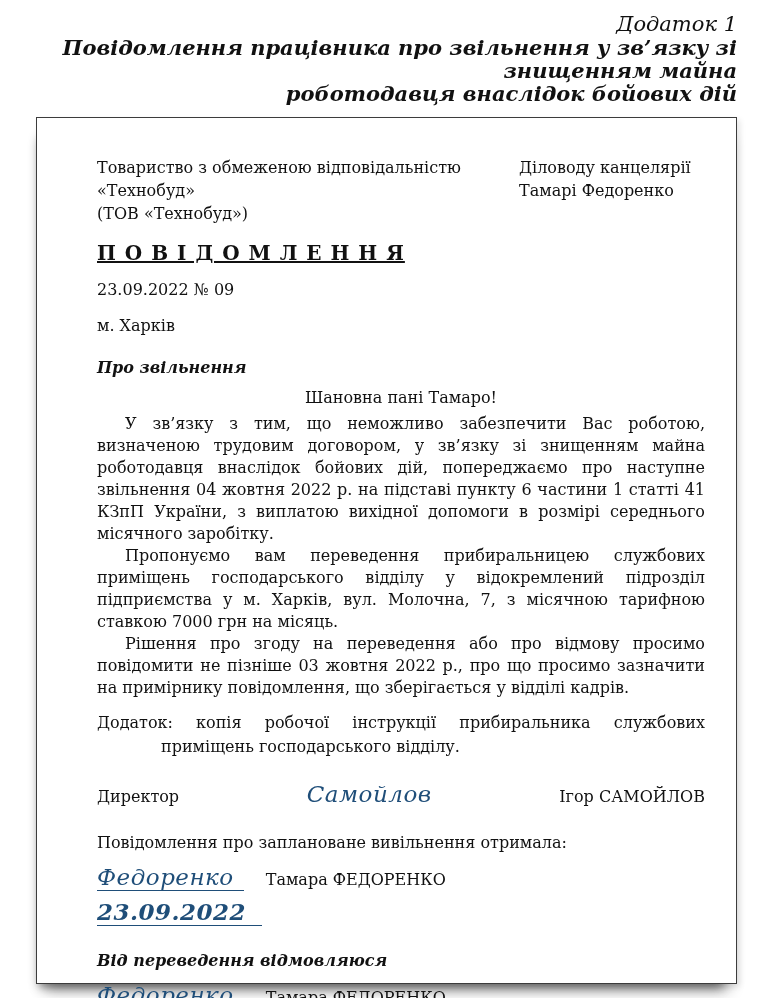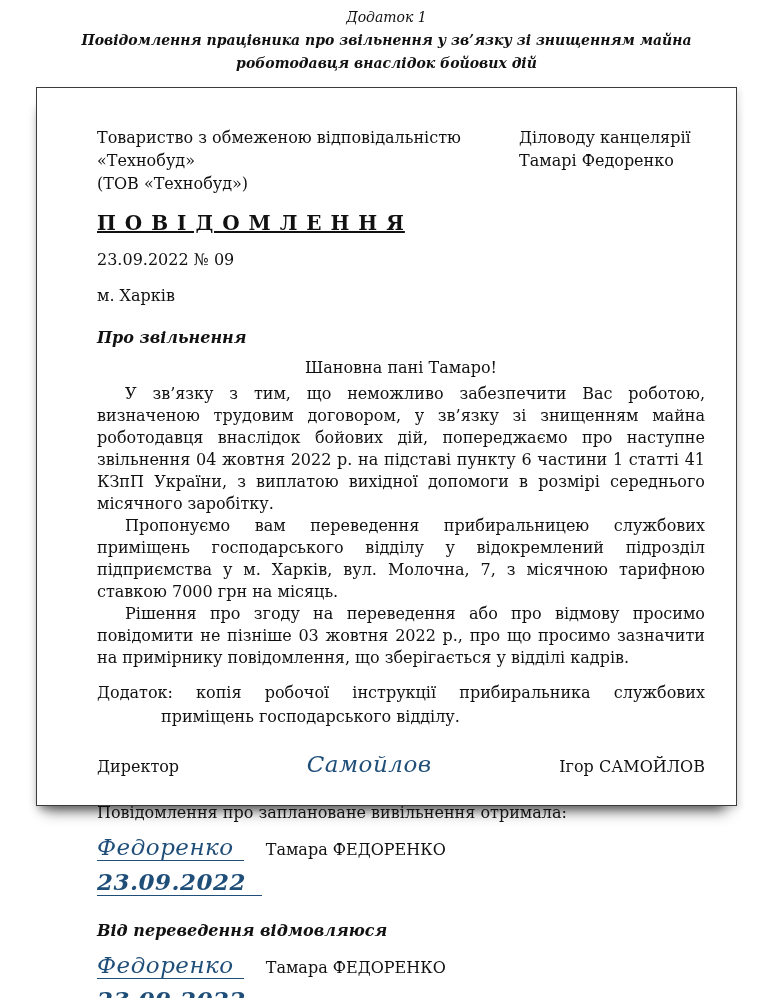--- a/index.html
+++ b/index.html
@@ -11,33 +11,34 @@
   html,body{margin:0;padding:0;}
   body{
     width:773px;height:998px;
     background:#ffffff;
     font-family:"DejaVu Serif","Liberation Serif",serif;
     color:var(--ink);
     overflow:hidden;
   }
   
   .sheet-header{
-    text-align:center;
+    text-align:right;
     padding:6px 36px 0 36px;
-    font-size:14px;
+    font-size:21px;
     line-height:23px;
     font-style:italic;
+    margin-top:7px;
   }
   .sheet-header .appendix{font-weight:normal;}
   .sheet-header .subtitle{font-weight:bold;}
   
   .page{
     position:relative;
     margin:12px 36px 0 36px;
-    height:719px;
+    height:867px;
     background:#ffffff;
     border:1px solid var(--border);
     box-shadow:
       3px 3px 6px rgba(0,0,0,0.10),
       0 14px 14px -9px rgba(0,0,0,0.45),
       -6px 12px 10px -9px rgba(0,0,0,0.35);
     padding:38px 31px 0 60px;
     font-size:16px;
     line-height:22px;
   }

